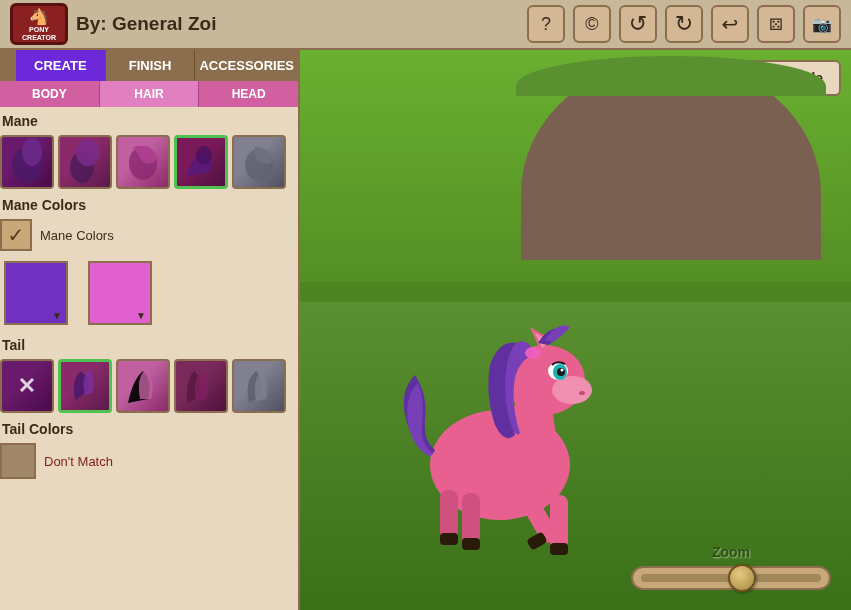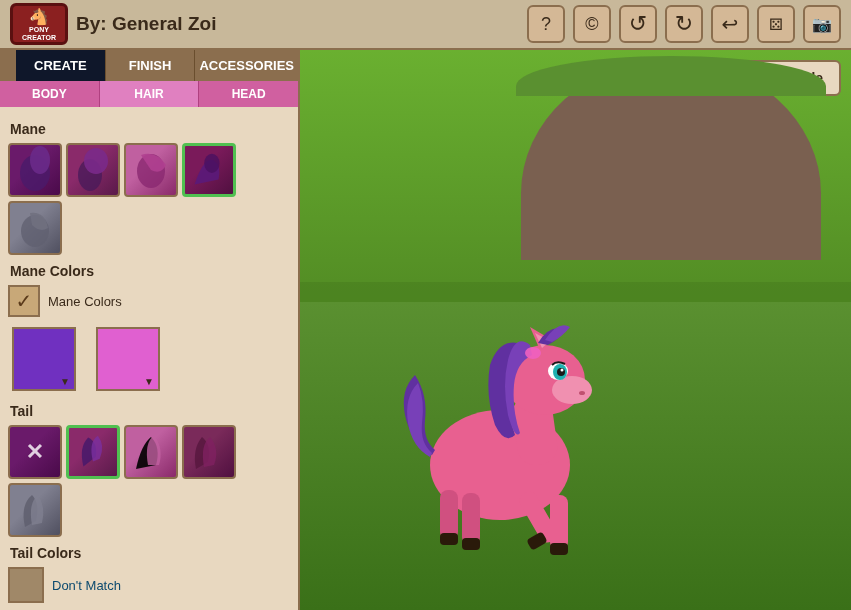--- a/index.html
+++ b/index.html
@@ -74,21 +74,21 @@
       flex: 1;
       padding: 8px 4px;
       text-align: center;
       font-size: 13px;
       font-weight: bold;
       color: #fff;
       cursor: pointer;
       background: #8b6e4e;
       border-right: 1px solid #6a4e2e;
     }
-    .main-tab.active { background: #0f172a; margin-left: 16px; }
+    .main-tab.active { background: #6d28d9; margin-left: 16px; }
     .main-tab:last-child { border-right: none; }
 
     
     #sub-tabs {
       display: flex;
       background: #d060a0;
     }
     .sub-tab {
       flex: 1;
       padding: 6px 16px;
@@ -96,21 +96,21 @@
       font-size: 12px;
       font-weight: bold;
       color: #fff;
       cursor: pointer;
       border-right: 1px solid #b04080;
     }
     .sub-tab.active { background: #e080c0; }
     .sub-tab:last-child { border-right: none; }
 
     
-    #panel-content { padding: 8px; }
+    #panel-content { }
 
     .section-title {
       font-size: 14px;
       font-weight: bold;
       color: #3a2a1a;
       margin: 6px 0 6px 2px;
     }
 
     
     .options-row {
@@ -191,21 +191,21 @@
     }
     .dont-match-swatch {
       width: 36px;
       height: 36px;
       background: #a08868;
       border: 2px solid #8b6e4e;
       cursor: pointer;
     }
     .dont-match-label {
       font-size: 13px;
-      color: #0c4a6e;
+      color: #7f1d1d;
     }
 
     
     #canvas-area {
       flex: 1;
       position: relative;
       overflow: hidden;
       background: #5a8a30;
     }
 
@@ -489,17 +489,24 @@
           <rect x="50" y="248" width="18" height="12" rx="4" fill="#2a1a0a"></rect>
 
           <path d="M42,170 Q20,155 15,130 Q10,105 25,90 Q38,110 35,135 Q33,155 45,165 Z" fill="#6030a0"></path>
           <path d="M40,172 Q22,162 18,138 Q14,112 28,98 Q35,115 32,138 Q30,158 42,168 Z" fill="#7840b8"></path>
         </svg>
 
       </div>
 
       <button id="move-mode-btn">Move Mode</button>
 
+      <div id="zoom-section">
+        <div id="zoom-label">Zoom</div>
+        <div id="zoom-slider-container">
+          <div id="zoom-slider-track"></div>
+          <div id="zoom-slider-thumb"></div>
+        </div>
+      </div>
 
     </div>
 
   </div>
 </div>
 
 </body></html>

